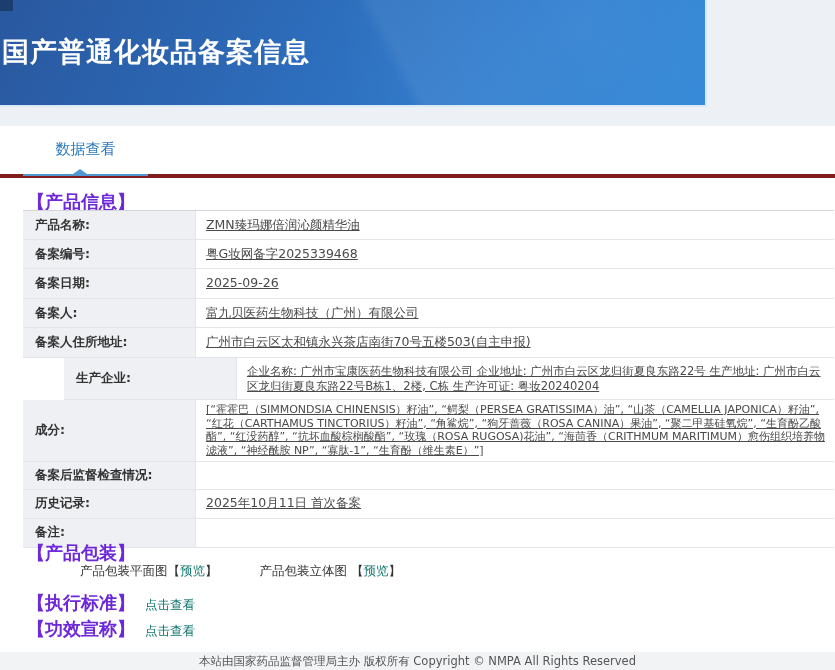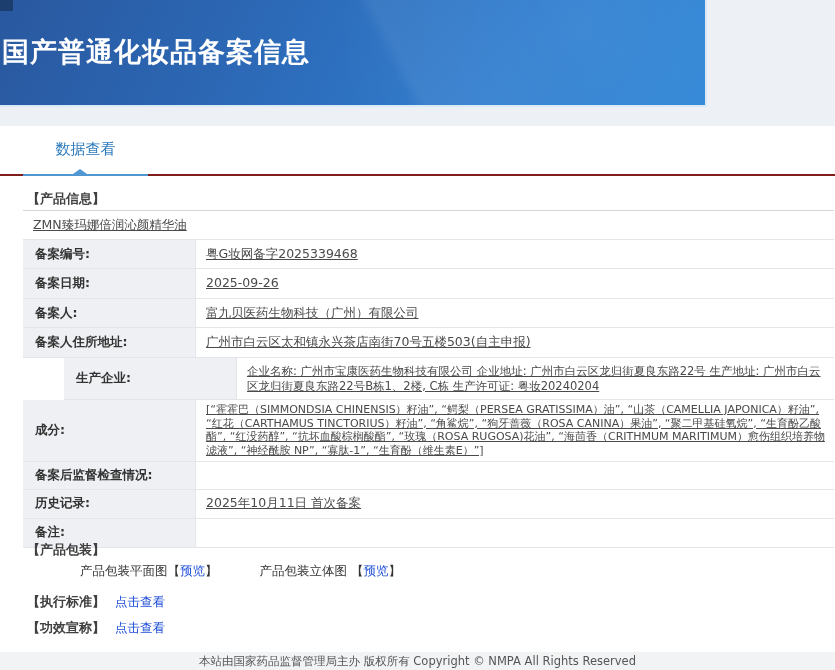--- a/index.html
+++ b/index.html
@@ -20,30 +20,30 @@
     background:
       linear-gradient(62deg,rgba(255,255,255,0) 54%,rgba(255,255,255,0.06) 56%,rgba(255,255,255,0) 78%),
       radial-gradient(circle at 82% 25%,rgba(255,255,255,0.07),rgba(255,255,255,0) 42%);
   }
   .banner-corner{position:absolute;top:0;left:0;width:13px;height:11px;background:#1c3e6e;}
   .banner-title{
     position:absolute;top:34px;left:2px;margin:0;
     font-size:27px;font-weight:600;color:#ffffff;letter-spacing:1px;white-space:nowrap;
   }
   
-  .tabbar{position:absolute;top:126px;left:0;width:835px;height:48px;background:#fff;border-bottom:2px solid #7f1d1d;}
+  .tabbar{position:absolute;top:126px;left:0;width:835px;height:48px;background:#fff;border-bottom:4px solid #7f1d1d;}
   .tab{position:absolute;top:0;left:23px;width:125px;height:48px;text-align:center;cursor:pointer;}
   .tab-label{display:inline-block;margin-top:14px;font-size:15px;color:#2b7abd;}
   .tab-underline{position:absolute;left:0;bottom:-2px;width:125px;height:2px;background:#4f97d1;}
   .tab-arrow{
     position:absolute;left:50px;top:-5px;width:0;height:0;
     border-left:7px solid transparent;border-right:7px solid transparent;border-bottom:5px solid #4f97d1;
   }
   
-  .section-title{font-size:13px;font-weight:bold;color:#404040;white-space:nowrap;}
+  .section-title{font-size:18px;font-weight:bold;color:#6d28d9;white-space:nowrap;}
   #sec-product-info{position:absolute;top:190px;left:27px;}
   #sec-packaging{position:absolute;top:541px;left:27px;text-align:right;}
   
   .info-table{position:absolute;top:210px;left:23px;width:811px;border-top:1px solid #d2d5d9;}
   .row{display:flex;border-bottom:1px solid #e2e5e9;background:#fff;}
   .cell-label{
     width:173px;min-width:173px;box-sizing:border-box;background:#eef0f3;
     display:flex;align-items:center;padding-left:12px;
     font-size:12.5px;font-weight:bold;color:#333;border-right:1px solid #e4e7ea;
   }
@@ -58,21 +58,21 @@
   .row:nth-child(6){min-height:41px;margin-left:41px;}
   .row:nth-child(7){min-height:50px;}
   .row:nth-child(8){min-height:27px;}
   .row:nth-child(9),.row:nth-child(10){min-height:28px;}
   .row:nth-child(6) .cell-value{font-size:11.5px;line-height:1.28;}
   .row:nth-child(7) .cell-value{font-size:11px;line-height:1.24;}
   
   .pack-row{position:absolute;top:563px;left:80px;font-size:12.5px;color:#333;white-space:nowrap;}
   .pack-item{display:inline-block;}
   .pack-item + .pack-item{margin-left:38px;}
-  .link{color:#1d4ed8;cursor:pointer;}
+  .link{color:#0f766e;cursor:pointer;}
   .link-row{position:absolute;left:27px;white-space:nowrap;}
   #row-standard{top:591px;}
   #row-efficacy{top:617px;}
   .link-row .section-title{display:inline-block;text-align:right;}
   .link-row .link{margin-left:10px;font-size:12.5px;}
   
   .footer{
     position:absolute;top:652px;left:0;width:835px;height:18px;background:#f1f3f5;
     text-align:center;font-size:11.5px;color:#555;line-height:18px;
   }
@@ -95,20 +95,21 @@
       <div class="tab-underline">
         <div class="tab-arrow"></div>
       </div>
     </div>
   </div>
 
   <div class="section-title" id="sec-product-info">【产品信息】</div>
 
   <div class="info-table">
     <div class="row">
+      <div class="cell-label">产品名称:</div>
       <div class="cell-value">ZMN臻玛娜倍润沁颜精华油</div>
     </div>
     <div class="row">
       <div class="cell-label">备案编号:</div>
       <div class="cell-value">粤G妆网备字2025339468</div>
     </div>
     <div class="row">
       <div class="cell-label">备案日期:</div>
       <div class="cell-value">2025-09-26</div>
     </div>

